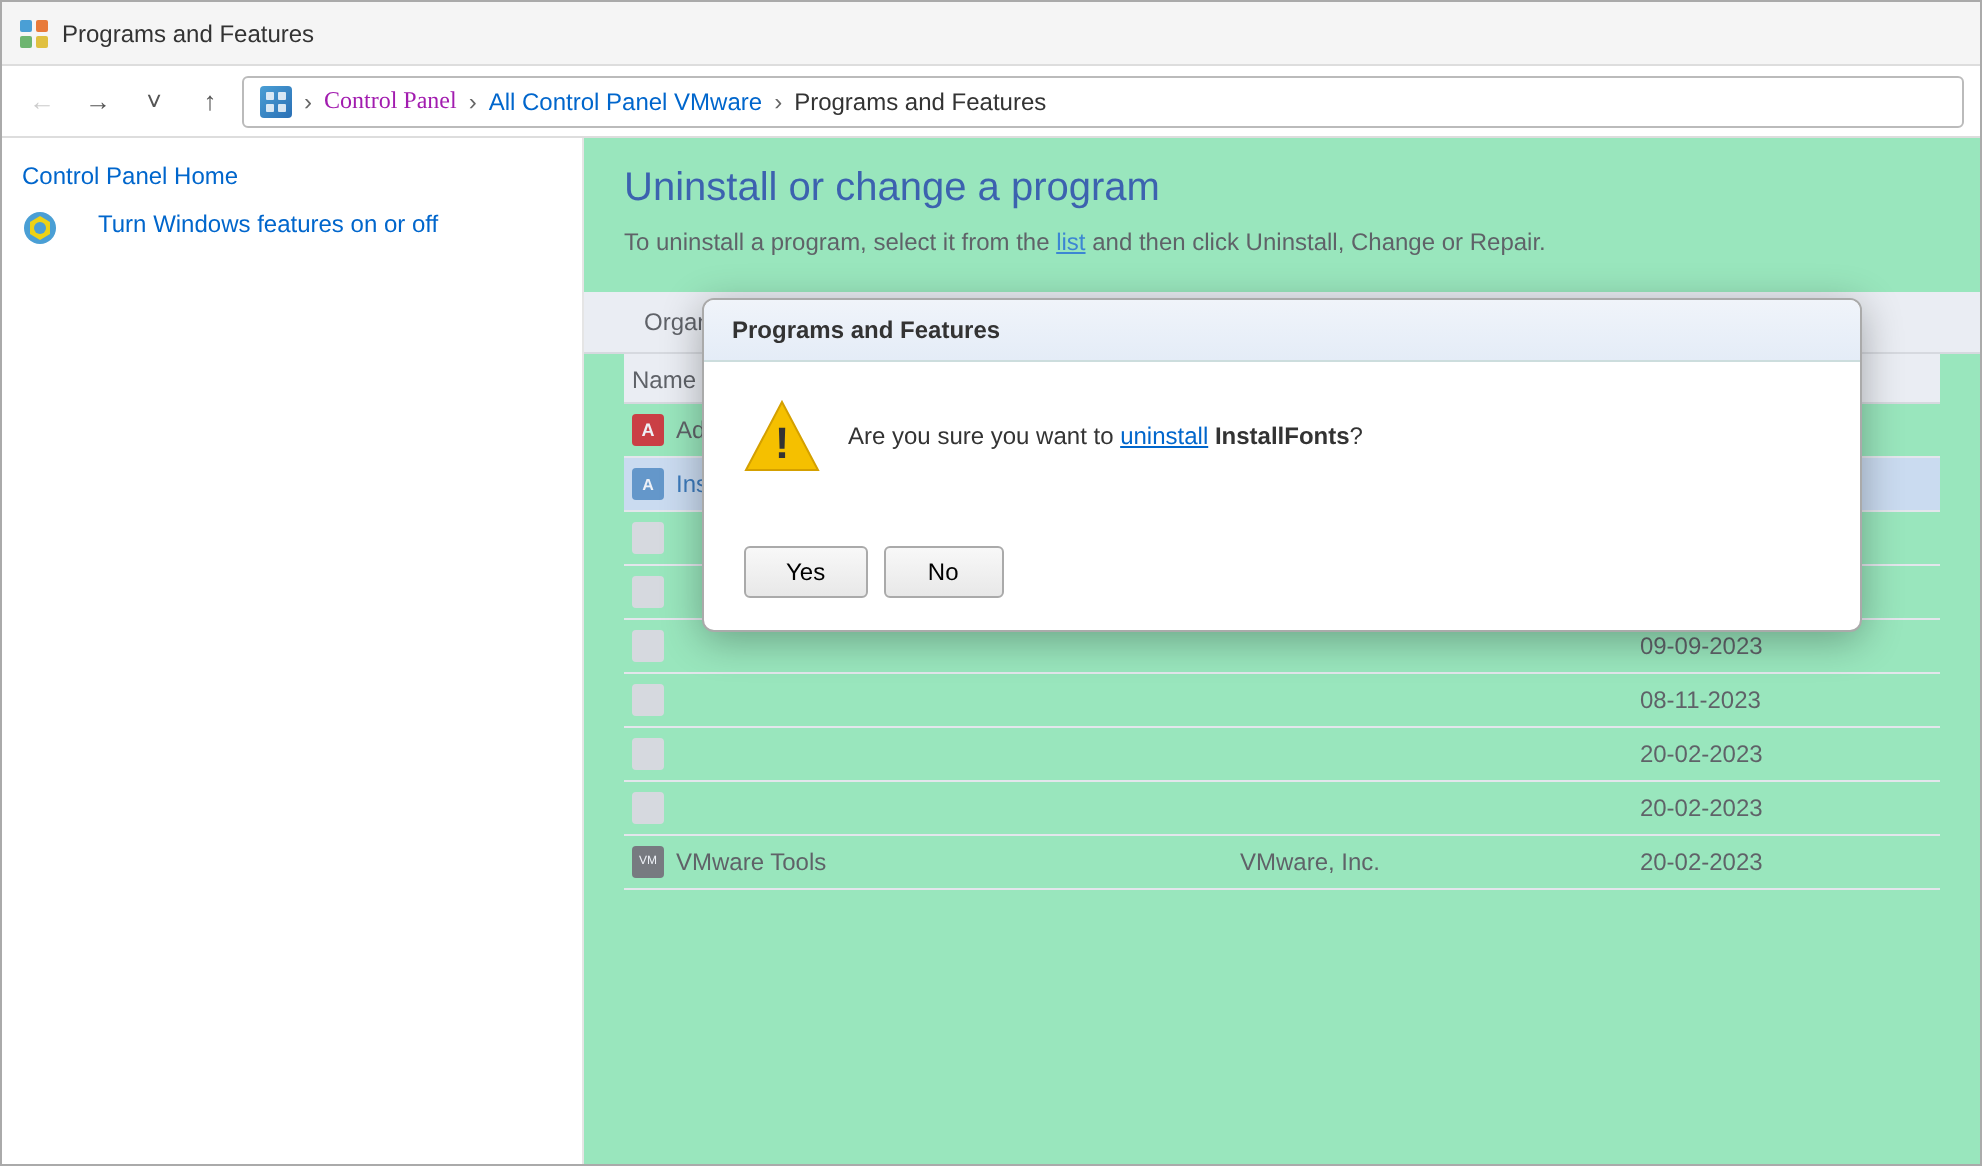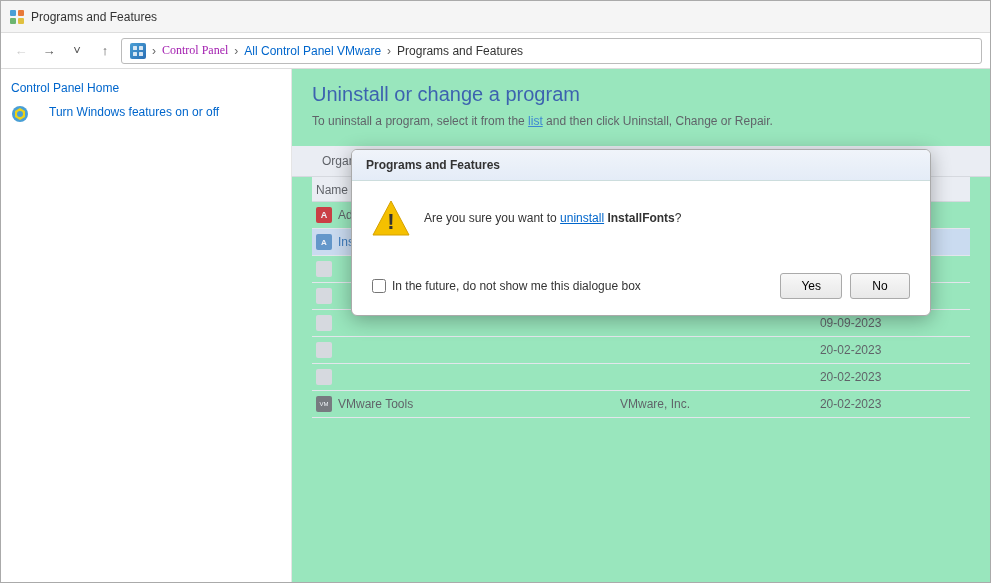--- a/index.html
+++ b/index.html
@@ -541,20 +541,29 @@
               <td></td>
               <td class="date-col">09-09-2023</td>
             </tr>
             <tr>
               <td>
                   <div class="prog-name-cell">
                     <div class="prog-icon" style="background:#ddd;border-radius:2px;"></div>
                   </div>
                 </td>
               <td></td>
+              <td class="date-col">08-11-2023</td>
+            </tr>
+            <tr>
+              <td>
+                  <div class="prog-name-cell">
+                    <div class="prog-icon" style="background:#ddd;border-radius:2px;"></div>
+                  </div>
+                </td>
+              <td></td>
               <td class="date-col">20-02-2023</td>
             </tr>
             <tr>
               <td>
                   <div class="prog-name-cell">
                     <div class="prog-icon" style="background:#ddd;border-radius:2px;"></div>
                   </div>
                 </td>
               <td></td>
               <td class="date-col">20-02-2023</td>
@@ -583,24 +592,20 @@
               <svg class="warning-icon" viewBox="0 0 38 38" width="38" height="38">
                 <polygon points="19,2 37,36 1,36" fill="#f5c000" stroke="#d4a000" stroke-width="1"></polygon>
                 <text x="19" y="30" text-anchor="middle" font-size="22" font-weight="bold" fill="#333">!</text>
               </svg>
               <div class="dialog-message">
                 <span>Are you sure you want to </span><span class="link-text" style="color:#0066cc;text-decoration:underline;cursor:pointer;">uninstall</span><span> </span><span style="font-weight:600;text-align:right;">InstallFonts</span><span>?</span>
               </div>
             </div>
           </div>
           <div class="dialog-footer">
-            <div class="checkbox-wrapper">
-              <input type="checkbox" id="dontshow" style="">
-              <label class="checkbox-label" for="dontshow">In the future, do not show me this dialogue box</label>
-            </div>
             <div class="dialog-buttons">
               <button class="dialog-btn">Yes</button>
               <button class="dialog-btn">No</button>
             </div>
           </div>
         </div>
       </div>
 
     </div>
   </div>

